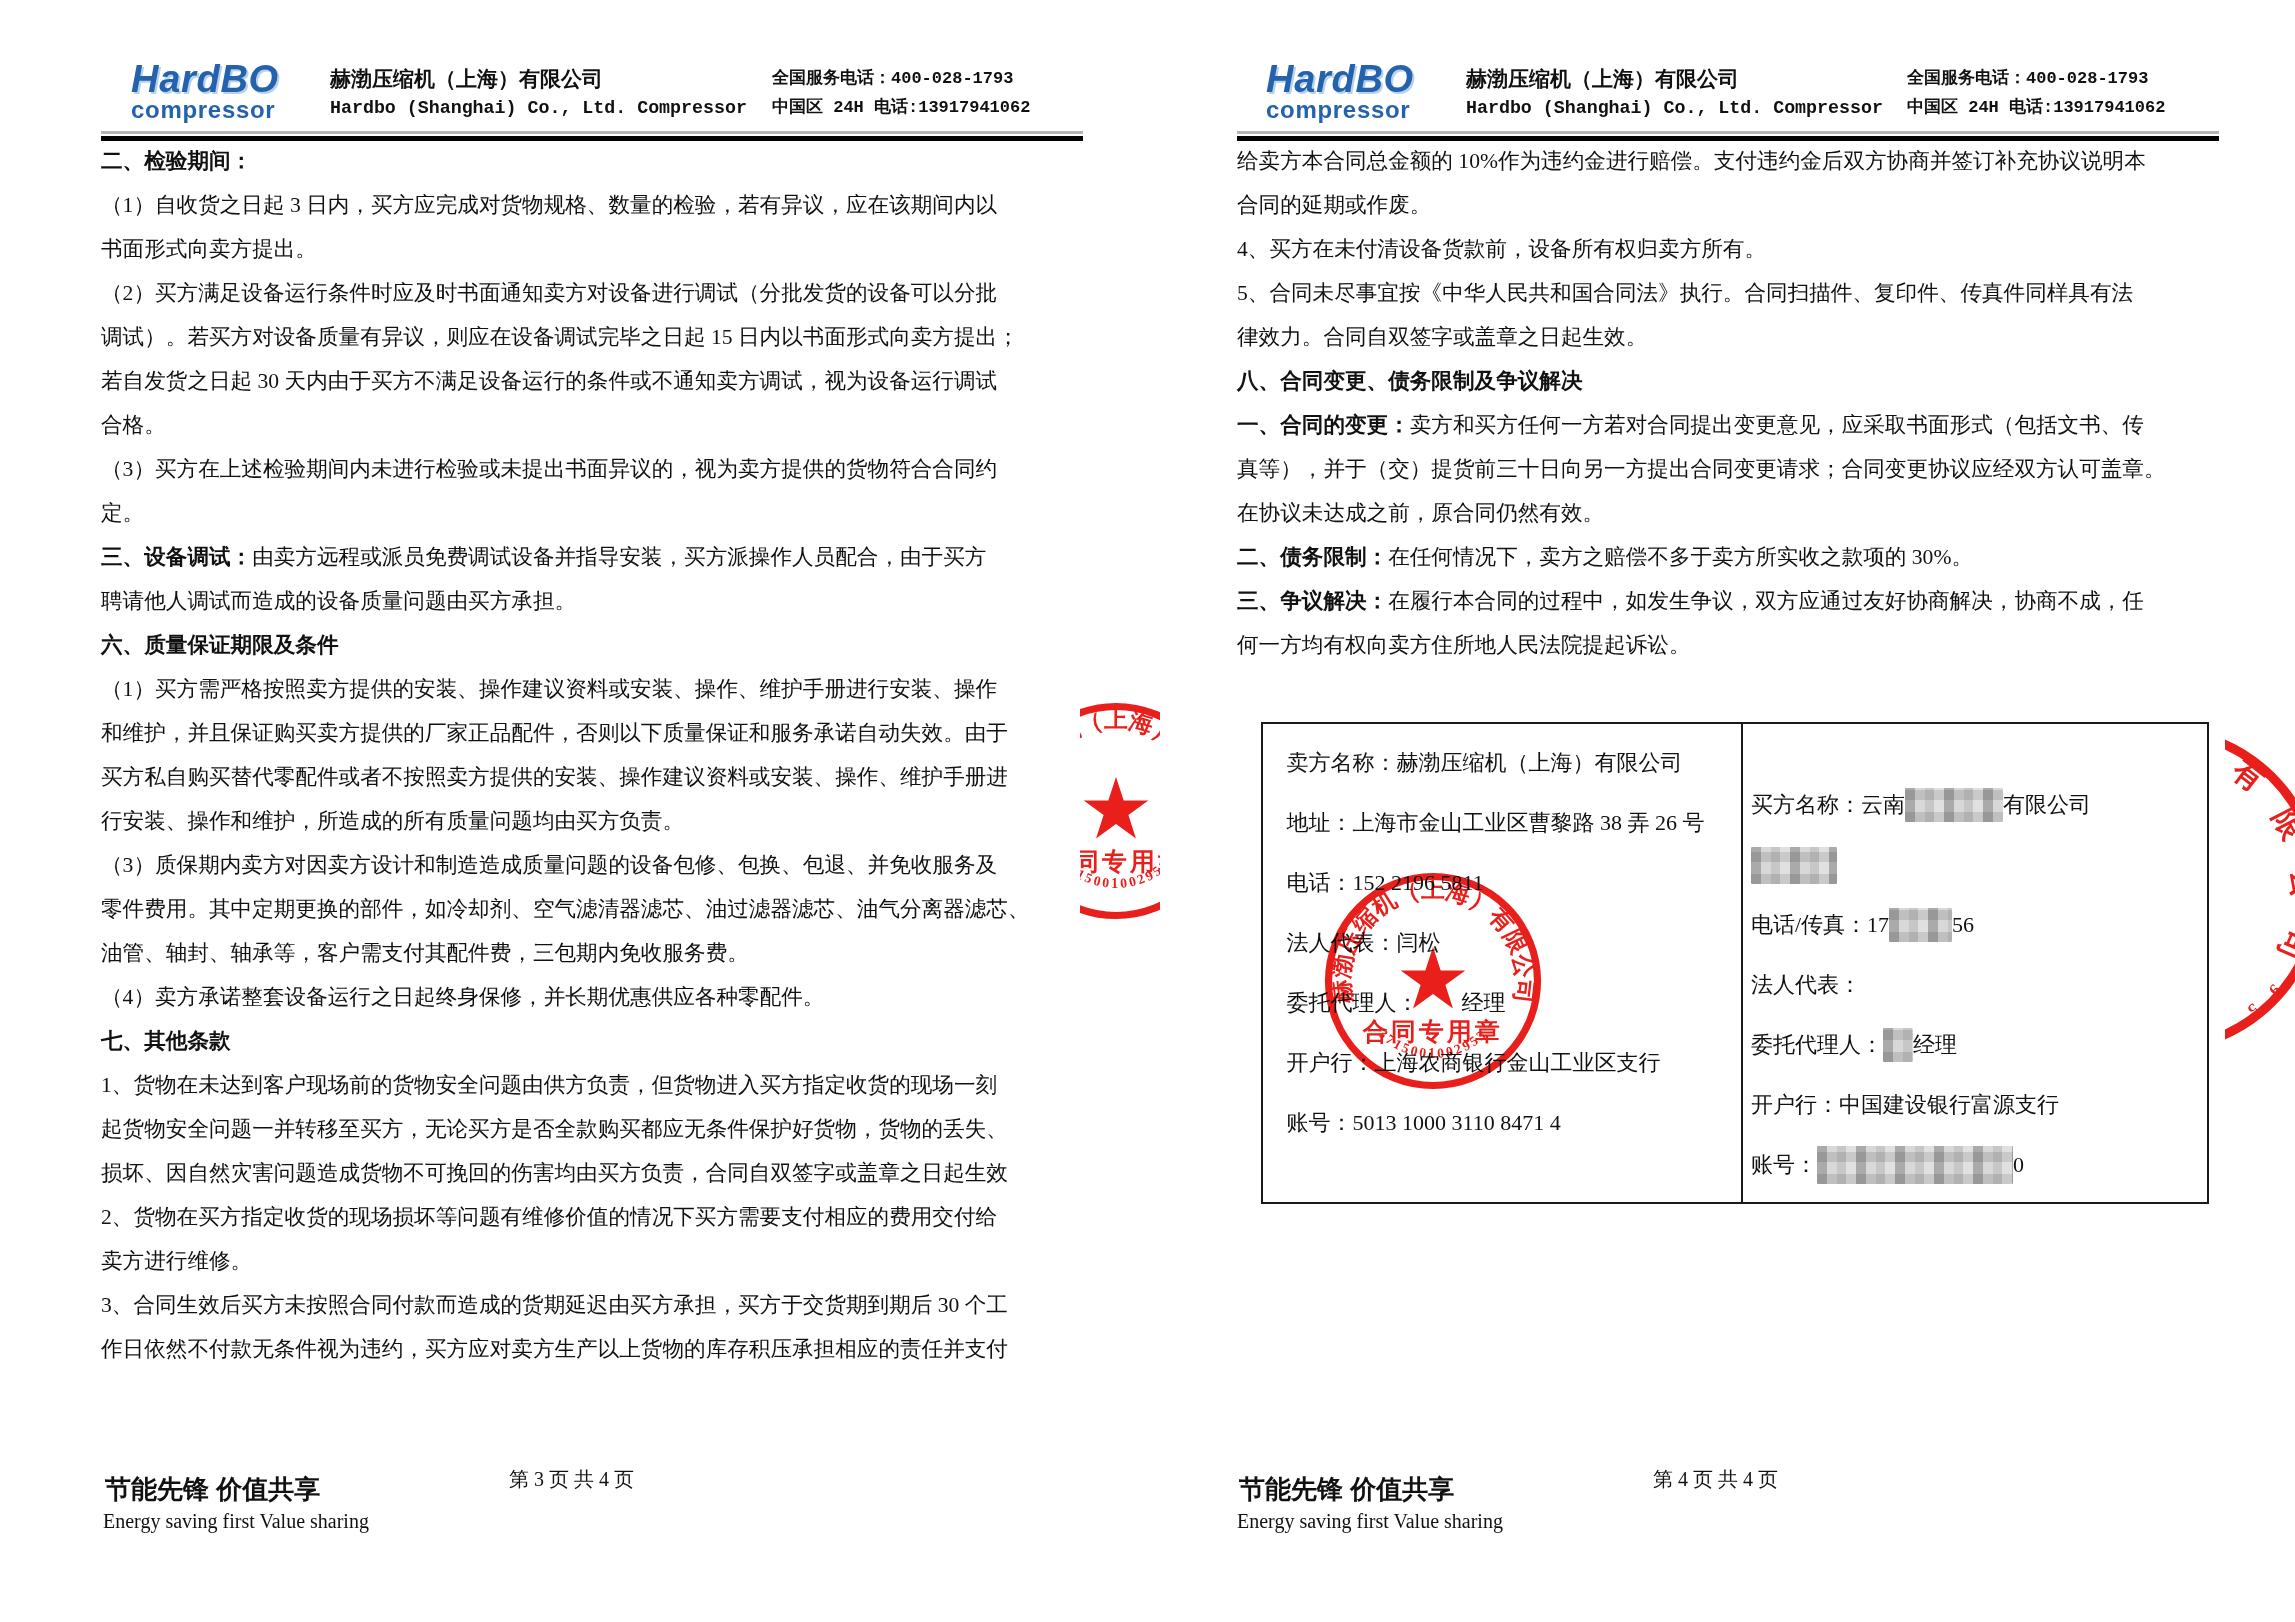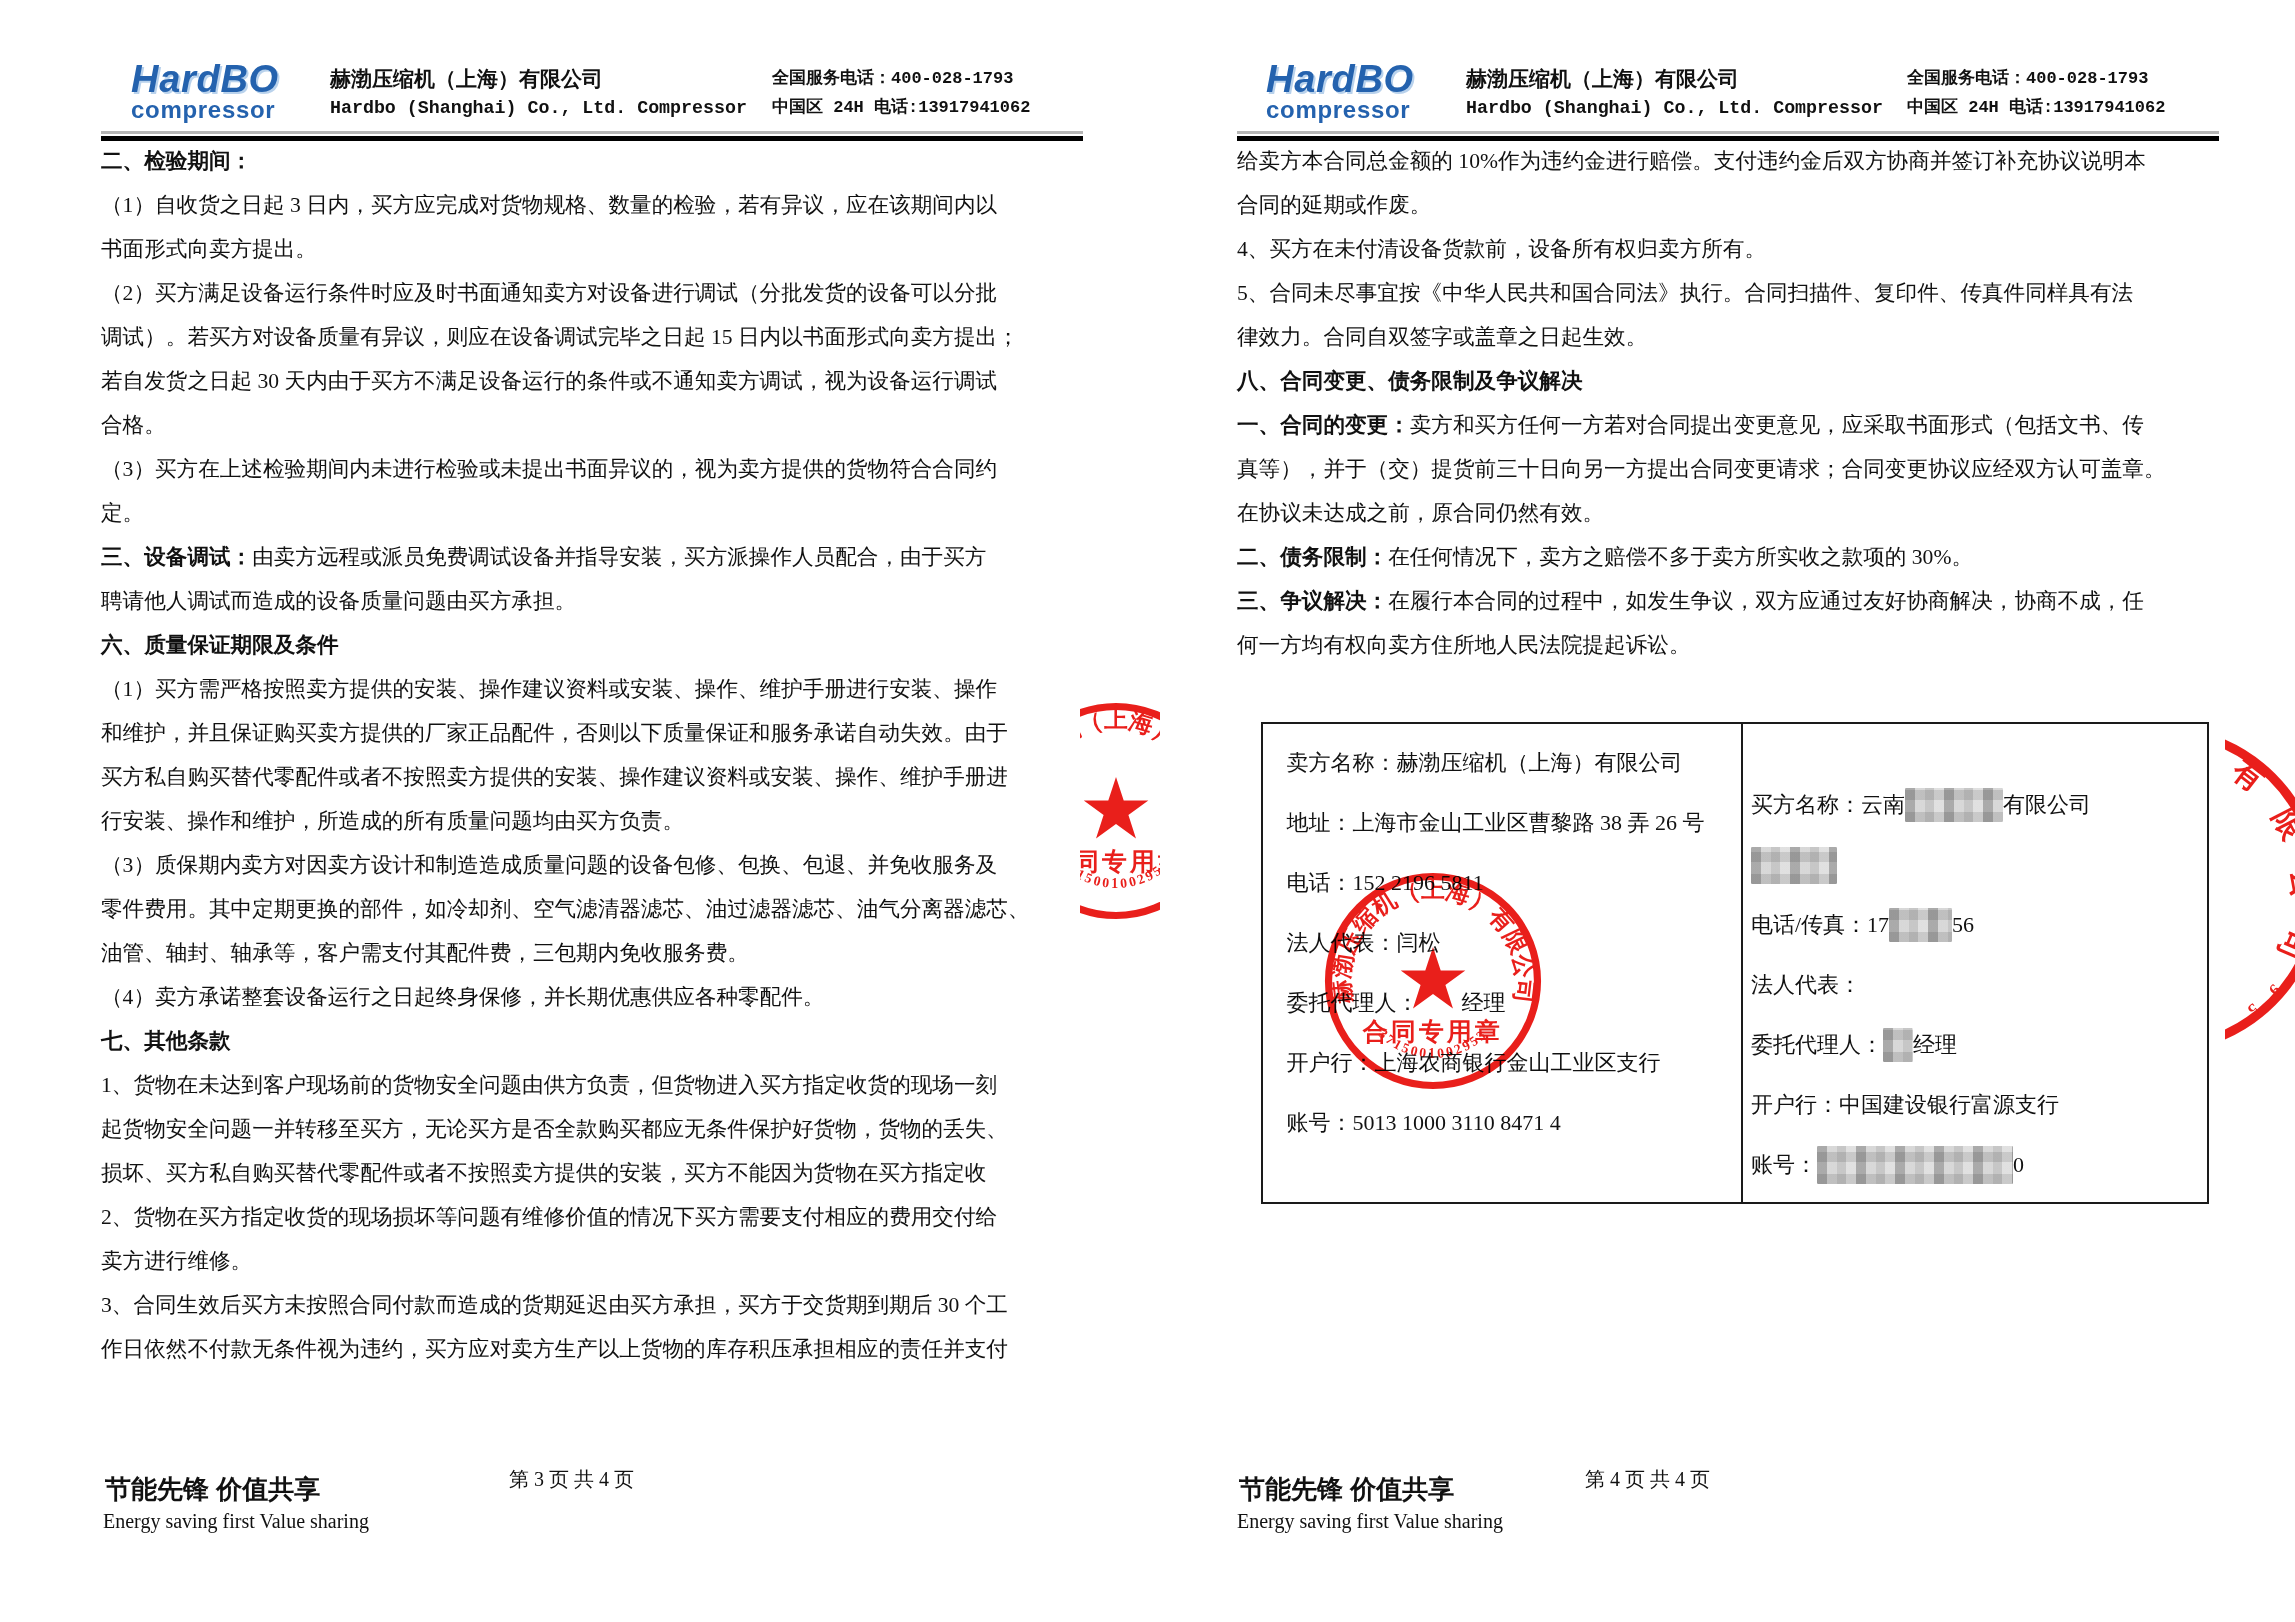--- a/index.html
+++ b/index.html
@@ -85,21 +85,21 @@
     <div class="tline">和维护，并且保证购买卖方提供的厂家正品配件，否则以下质量保证和服务承诺自动失效。由于</div>
     <div class="tline">买方私自购买替代零配件或者不按照卖方提供的安装、操作建议资料或安装、操作、维护手册进</div>
     <div class="tline">行安装、操作和维护，所造成的所有质量问题均由买方负责。</div>
     <div class="tline">（3）质保期内卖方对因卖方设计和制造造成质量问题的设备包修、包换、包退、并免收服务及</div>
     <div class="tline">零件费用。其中定期更换的部件，如冷却剂、空气滤清器滤芯、油过滤器滤芯、油气分离器滤芯、</div>
     <div class="tline">油管、轴封、轴承等，客户需支付其配件费，三包期内免收服务费。</div>
     <div class="tline">（4）卖方承诺整套设备运行之日起终身保修，并长期优惠供应各种零配件。</div>
     <div class="tline"><b>七、其他条款</b></div>
     <div class="tline">1、货物在未达到客户现场前的货物安全问题由供方负责，但货物进入买方指定收货的现场一刻</div>
     <div class="tline">起货物安全问题一并转移至买方，无论买方是否全款购买都应无条件保护好货物，货物的丢失、</div>
-    <div class="tline">损坏、买方私自购买替代零配件或者不按照卖方提供的安装，买方不能因为货物在买方指定收</div>
+    <div class="tline">损坏、因自然灾害问题造成货物不可挽回的伤害均由买方负责，合同自双签字或盖章之日起生效</div>
     <div class="tline">2、货物在买方指定收货的现场损坏等问题有维修价值的情况下买方需要支付相应的费用交付给</div>
     <div class="tline">卖方进行维修。</div>
     <div class="tline">3、合同生效后买方未按照合同付款而造成的货期延迟由买方承担，买方于交货期到期后 30 个工</div>
     <div class="tline">作日依然不付款无条件视为违约，买方应对卖方生产以上货物的库存积压承担相应的责任并支付</div>
   </div>
 
 <div class="abs clipbox stamp-wrap" style="left:1080px;top:698px;width:80px;height:229px;">
   <svg class="stamp-svg" width="222" height="222" viewBox="0 0 340 340" style="position:absolute;left:-75px;top:2px;">
     <circle cx="170" cy="170" r="160" fill="none" stroke="#e8120e" stroke-width="11"></circle>
     <path id="arcTop2" fill="none" d="M 49.7,213.8 A 128,128 0 1 1 290.3,213.8"></path>
@@ -233,16 +233,16 @@
     <circle cx="265" cy="265" r="243" fill="none" stroke="#e8120e" stroke-width="14"></circle>
     <text x="391" y="103" font-size="46" fill="#e8120e" text-anchor="middle" transform="rotate(38 391 103)">有</text>
     <text x="448" y="172" font-size="46" fill="#e8120e" text-anchor="middle" transform="rotate(63 448 172)">限</text>
     <text x="470" y="258" font-size="46" fill="#e8120e" text-anchor="middle" transform="rotate(88 470 258)">公</text>
     <text x="454" y="345" font-size="46" fill="#e8120e" text-anchor="middle" transform="rotate(113 454 345)">司</text>
     <text x="403" y="442" font-size="26" fill="#e8120e" text-anchor="middle" transform="rotate(142 403 442)">5</text>
     <text x="435" y="413" font-size="26" fill="#e8120e" text-anchor="middle" transform="rotate(131 435 413)">9</text>
   </svg>
 </div>
 
-<div class="abs pagenum" style="left:1585px;top:1466px;">第 4 页 共 4 页</div>
+<div class="abs pagenum" style="left:1653px;top:1466px;">第 4 页 共 4 页</div>
 <div class="abs slogan-cn" style="left:1239px;top:1472px;">节能先锋 价值共享</div>
 <div class="abs slogan-en" style="left:1237px;top:1510px;">Energy saving first Value sharing</div>
 
 
 </body></html>

